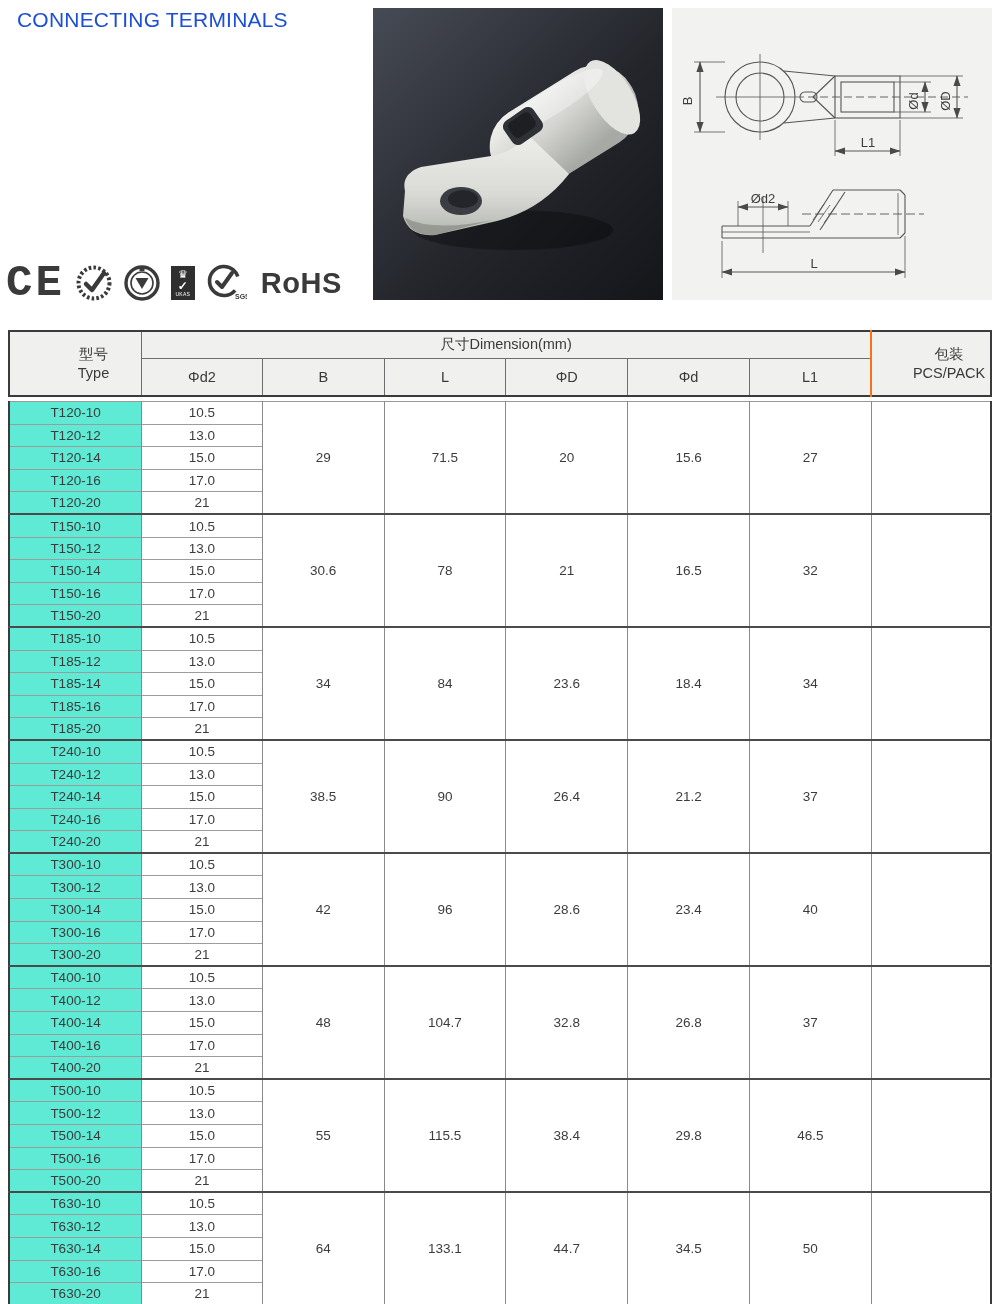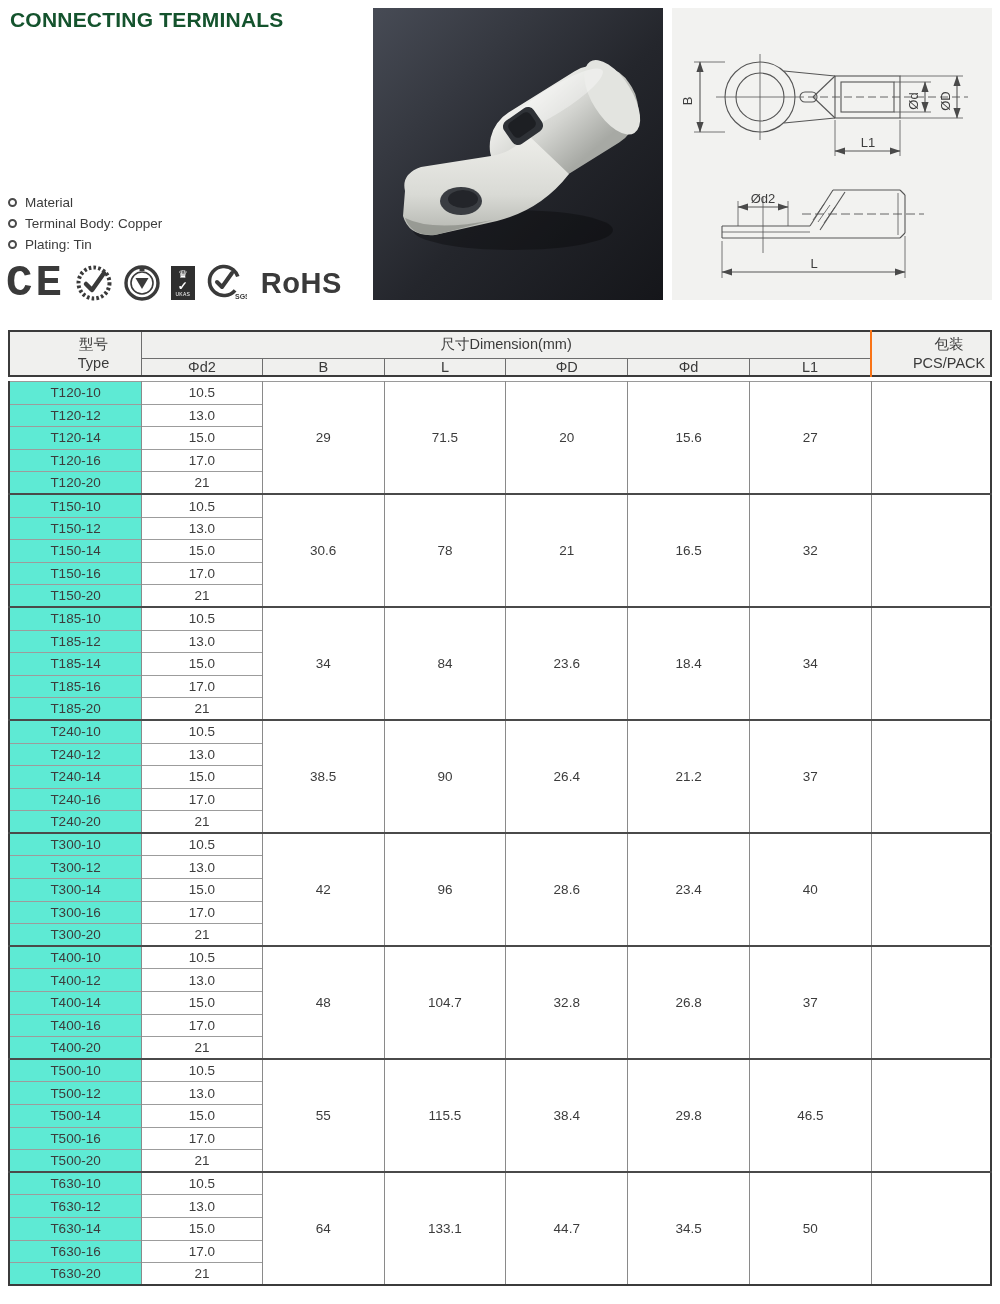--- a/index.html
+++ b/index.html
@@ -1,20 +1,20 @@
 <!DOCTYPE html>
 <html><head>
 <meta charset="utf-8">
 <style>
   * { margin:0; padding:0; box-sizing:border-box; }
   html,body { background:#ffffff; }
   body { font-family:"Liberation Sans", sans-serif; color:#3b3b3b; }
   .page { position:relative; width:1000px; height:1304px; background:#fff; overflow:hidden; }
 
-  .title { position:absolute; left:10px; top:8px; font-size:21px; font-weight:700; color:#14532d; letter-spacing:.2px; }
+  .title { position:absolute; left:17px; top:8px; font-size:21px; font-weight:400; color:#1d4ed8; letter-spacing:.2px; }
 
   .photo { position:absolute; left:373px; top:8px; width:290px; height:292px; }
   .drawing { position:absolute; left:672px; top:8px; width:320px; height:292px; background:#f2f2f0; }
 
   .material { position:absolute; left:8px; top:195px; }
   .mat-row { display:flex; align-items:center; margin-bottom:6px; }
   .bullet { width:9px; height:9px; border:2px solid #4a4a4a; border-radius:50%; margin-right:8px; flex:0 0 auto; }
   .mat-head .label { font-size:17px; }
   .mat-row .label { font-size:13.5px; color:#3c3c3c; }
 
@@ -28,21 +28,21 @@
 
   
   .tablewrap { position:absolute; left:8px; top:330px; width:984px; }
   table { border-collapse:collapse; width:100%; table-layout:fixed; }
   th, td { text-align:center; vertical-align:middle; font-weight:400; }
 
   table.hdr { border:2px solid #3b3b3b; background:#f0f0ee; margin-bottom:4px; }
   table.hdr th { font-size:14.5px; color:#3a3a3a; }
   th.h-type, th.h-pack { line-height:1.25;padding-left:36px; }
   tr.hr1 th { height:27px; }
-  tr.hr2 th { height:18px; border-top:1px solid #6e6e6e; }
+  tr.hr2 th { height:38px; border-top:1px solid #6e6e6e; }
   th.h-type { border-right:1px solid #6e6e6e; }
   th.h-pack { border-left:2px solid #f97316; }
   tr.hr2 th + th { border-left:1px solid #6e6e6e; }
 
   table.body { border:2px solid #3b3b3b; border-top:1.5px solid #9a9a9a; }
   table.body td { height:22.6px; font-size:13.5px; color:#3c3c3c; border-left:1px solid #8a8a8a; background:#fff; padding:0; }
   table.body td:first-child { border-left:none; background:#5eead4; }
   table.body tr + tr td { border-top:1px solid #9c9c9c; }
   table.body tr.group-start td { border-top:2px solid #4a4a4a; }
   table.body tr.first-group td { border-top:none; }
@@ -166,34 +166,20 @@
         <text x="20" y="93" text-anchor="middle" transform="rotate(-90 20 93)">B</text>
         <text x="246" y="93" text-anchor="middle" transform="rotate(-90 246 93)">Ød</text>
         <text x="278" y="93" text-anchor="middle" transform="rotate(-90 278 93)">ØD</text>
         <text x="196" y="139" text-anchor="middle">L1</text>
         <text x="91" y="195" text-anchor="middle">Ød2</text>
         <text x="142" y="260" text-anchor="middle">L</text>
       </g>
     </svg>
   </div>
 
-  <div class="material">
-    <div class="mat-row mat-head">
-      <span class="bullet"></span>
-      <span class="label">Material</span>
-    </div>
-    <div class="mat-row">
-      <span class="bullet"></span>
-      <span class="label">Terminal Body: Copper</span>
-    </div>
-    <div class="mat-row">
-      <span class="bullet"></span>
-      <span class="label">Plating: Tin</span>
-    </div>
-  </div>
 
   <div class="certs">
     <span class="ce">CE</span>
 
     <svg width="38" height="38" viewBox="0 0 38 38">
       <circle cx="19" cy="19" r="15.5" fill="none" stroke="#3a3a3a" stroke-width="4" stroke-dasharray="2.6 2.2"></circle>
       <path d="M11,20 L17,26 L29,9" fill="none" stroke="#3a3a3a" stroke-width="4.5" stroke-linecap="round" stroke-linejoin="round"></path>
       <path d="M8,7 L14,13 M30,25 L24,31" stroke="#fff" stroke-width="0"></path>
     </svg>
 

